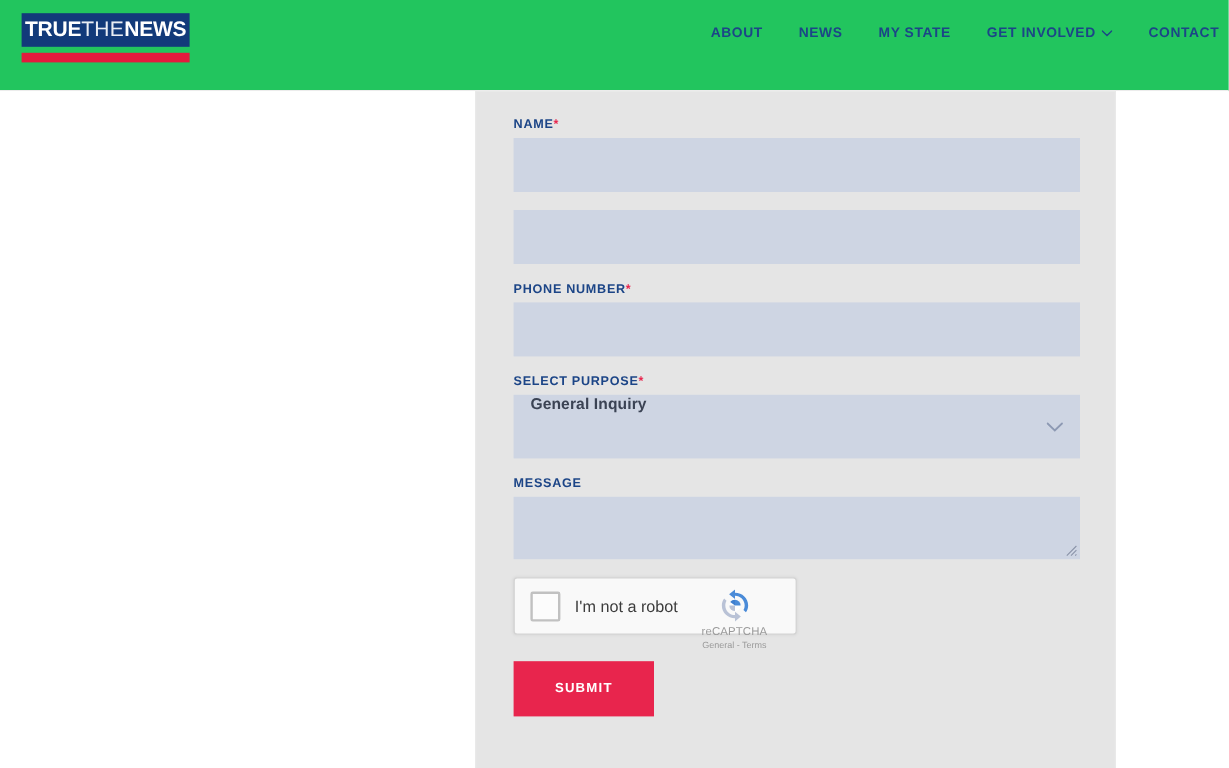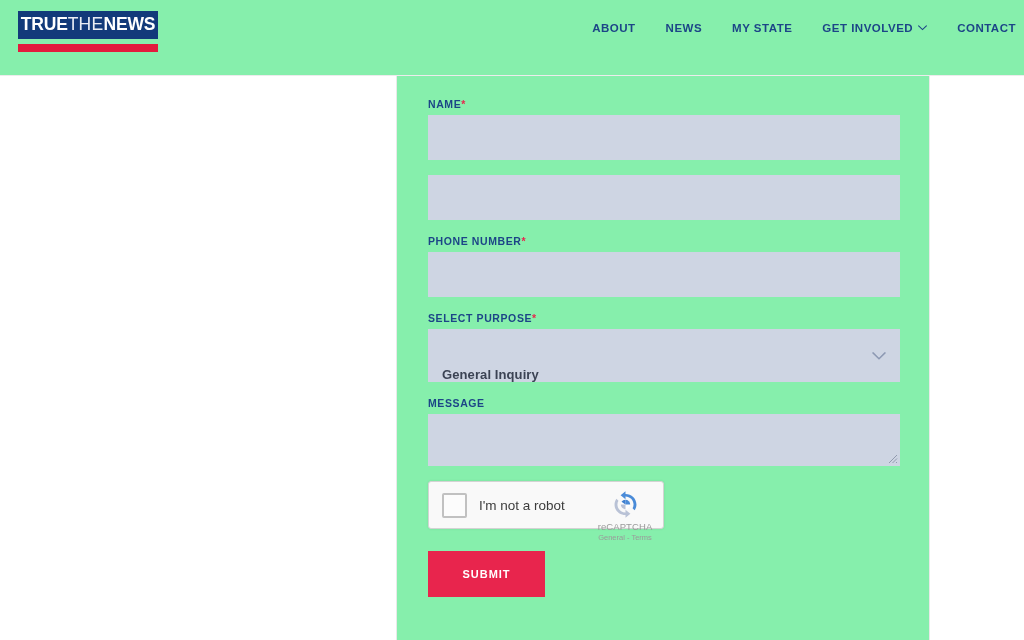--- a/index.html
+++ b/index.html
@@ -9,21 +9,21 @@
     background: #ffffff;
     font-family: "Liberation Sans", sans-serif;
     overflow: hidden;
   }
 
   
   .site-header {
     position: relative;
     width: 1024px;
     height: 76px;
-    background: #86efac;
+    background: #22c55e;
     border-bottom: 1px solid #ececec;
   }
   .logo-wrap {
     position: absolute;
     left: 18px;
     top: 11px;
     width: 140px;
   }
   .logo-box {
     background: #123a7a;
@@ -79,21 +79,21 @@
   .page-body {
     position: relative;
     width: 1024px;
     height: 564px;
     display: flex;
     background: #ffffff;
   }
   .col-left  { width: 396px; height: 100%; background: #ffffff; }
   .col-main  {
     width: 534px; height: 100%;
-    background: #86efac;
+    background: #e5e5e5;
     border-left: 1px solid #e9e9e9;
     border-right: 1px solid #e9e9e9;
     padding: 22px 31px 0 31px;
   }
   .col-right { flex: 1; height: 100%; background: #ffffff; }
 
   
   .field { margin-bottom: 15px; }
   .field-label {
     color: #1c4587;
@@ -120,21 +120,21 @@
   .text-input.h-name  { height: 45px; }
   .text-input.h-email { height: 45px; }
   .text-input.h-phone { height: 45px; }
 
   .select-wrap { position: relative; width: 472px; }
   .select-box {
     width: 472px;
     height: 53px;
     background: #ced5e3;
     display: flex;
-    align-items: flex-end;
+    align-items: flex-start;
     padding: 0 14px;
     cursor: pointer;
   }
   .select-value {
     font-size: 13px;
     font-weight: bold;
     color: #3b4354;
     letter-spacing: 0.1px;
   }
   .select-caret {
@@ -192,21 +192,21 @@
     cursor: pointer;
   }
   .rc-label {
     margin-left: 12px;
     font-size: 13.5px;
     color: #3c3c3c;
     font-family: "Liberation Sans", sans-serif;
   }
   .rc-brand {
     position: absolute;
-    right: 2px;
+    right: 15px;
     top: 8px;
     width: 72px;
     text-align: center;
   }
   .rc-logo { height: 30px; display: flex; justify-content: center; align-items: center; }
   .rc-logo svg { display: block; }
   .rc-name {
     font-size: 9.5px;
     color: #9a9a9a;
     margin-top: 1px;

